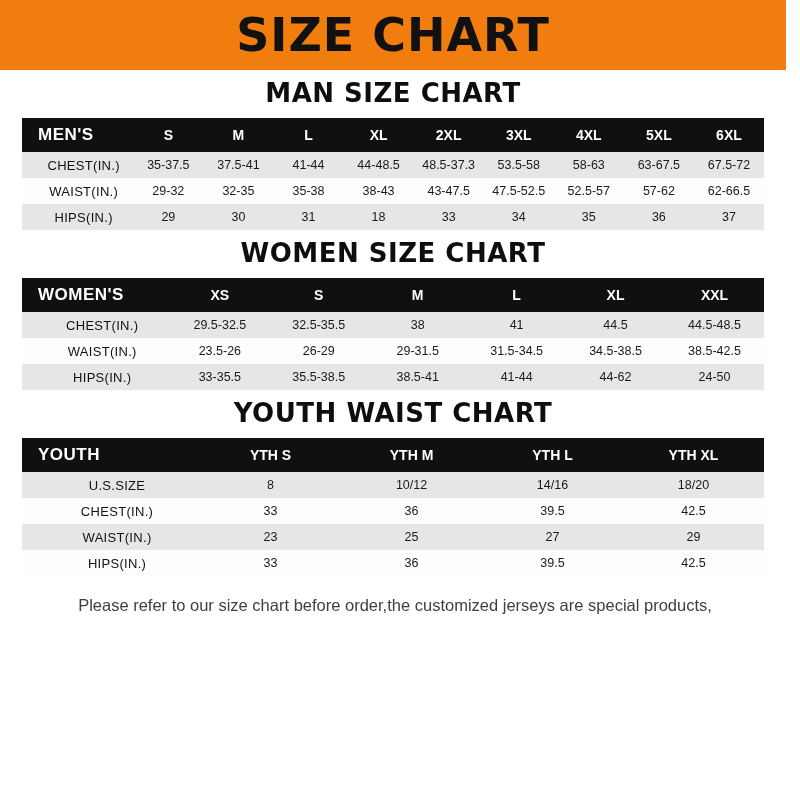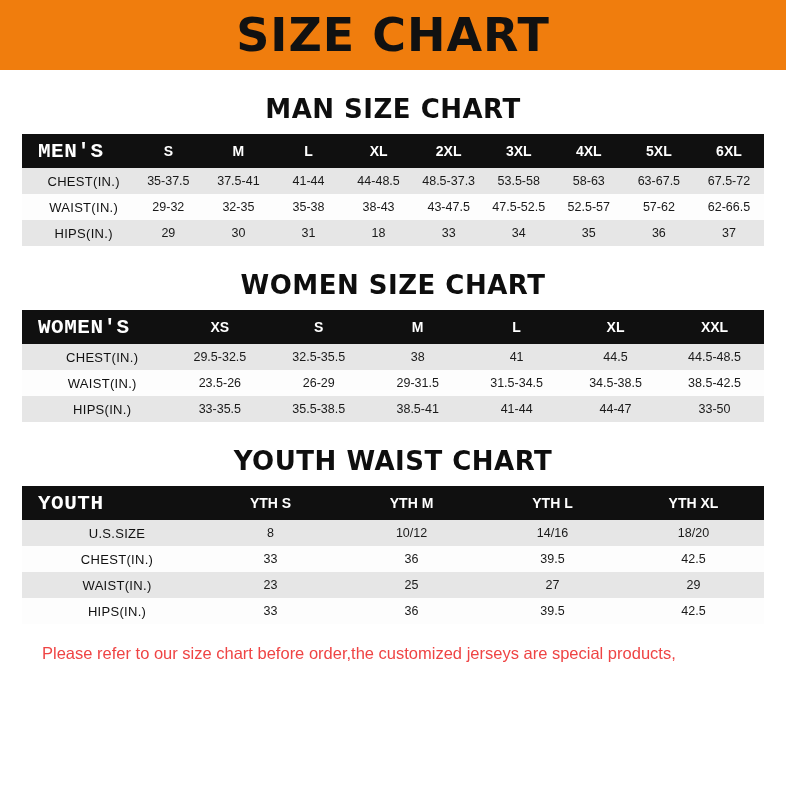--- a/index.html
+++ b/index.html
@@ -39,21 +39,21 @@
     letter-spacing: 1px;
     color: #111111;
     line-height: 1;
   }
   
   .content {
     padding: 0 22px;
     box-sizing: border-box;
   }
   .section {
-    margin-top: 24px;
+    margin-top: 8px;
   }
   .section-title {
     text-align: center;
     font-family: "DejaVu Sans", sans-serif;
     font-weight: bold;
     font-size: 26px;
     color: #0e0e0e;
     letter-spacing: 0.5px;
     margin-bottom: 10px;
   }
@@ -73,22 +73,22 @@
     font-family: "Liberation Sans", sans-serif;
   }
   table.size-table thead th {
     background: #101010;
     color: #ffffff;
     font-size: 14px;
     height: 34px;
     font-weight: bold;
   }
   table.size-table thead th.first-col {
-    font-family: Liberation Mono, monospace;
-    font-size: 21px;
+    font-family: Liberation Sans, sans-serif;
+    font-size: 17px;
     letter-spacing: 0.5px;
     text-align: left;
     padding-left: 16px;
   }
   table.size-table tbody tr.row-light td {
     background: #e6e6e6;
   }
   table.size-table tbody tr.row-white td {
     background: #fdfdfd;
   }
@@ -103,24 +103,25 @@
   .women-table col.c0 { width: 20%; }
   .youth-table col.c0 { width: 24%; }
 
   
   .note {
     margin-top: 18px;
     padding: 0 16px 0 20px;
     box-sizing: border-box;
   }
   .note-line {
-    color: #ef4444;
+    color: #404040;
     font-size: 16.5px;
     line-height: 1.45;
     font-family: "Liberation Sans", sans-serif;
+    text-align: center;
   }
 </style>
 </head>
 <body>
 
 <div class="page">
 
   <div class="banner">
     <div class="banner-title">SIZE CHART</div>
   </div>
@@ -238,22 +239,22 @@
             <td>31.5-34.5</td>
             <td>34.5-38.5</td>
             <td>38.5-42.5</td>
           </tr>
           <tr class="row-light">
             <td class="first-col">HIPS(IN.)</td>
             <td>33-35.5</td>
             <td>35.5-38.5</td>
             <td>38.5-41</td>
             <td>41-44</td>
-            <td>44-47</td>
-            <td>33-50</td>
+            <td>44-62</td>
+            <td>24-50</td>
           </tr>
         </tbody>
       </table>
     </div>
 
     <div class="section">
       <div class="section-title">YOUTH WAIST CHART</div>
       <table class="size-table youth-table">
         <colgroup>
           <col class="c0">

